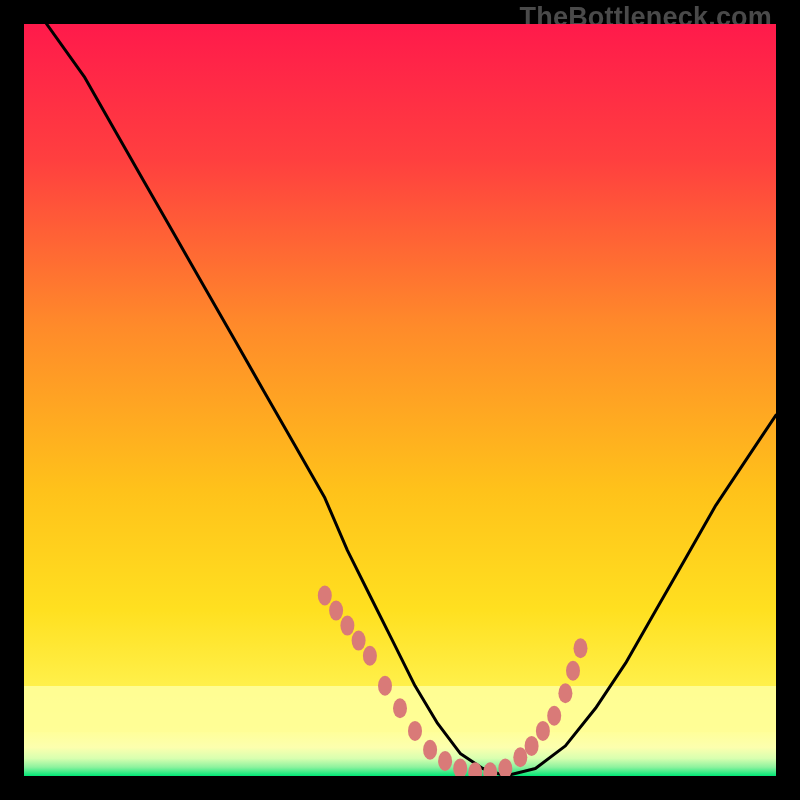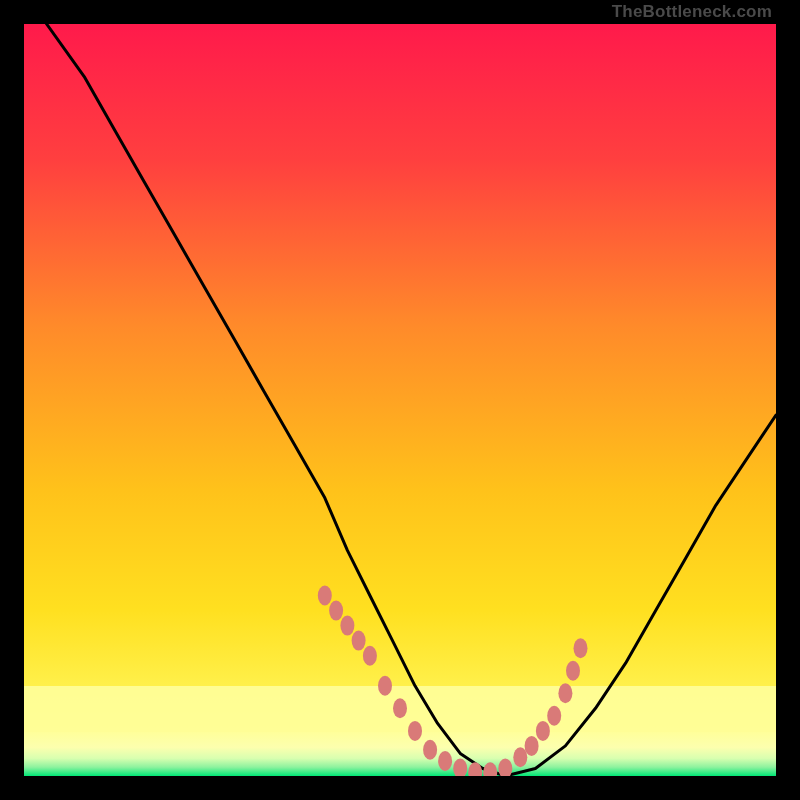--- a/index.html
+++ b/index.html
@@ -24,21 +24,21 @@
     left: 0;
     top: 0;
     width: 752px;
     height: 752px;
   }
   .watermark {
     position: absolute;
     top: 2px;
     right: 28px;
     color: #4a4a4a;
-    font-size: 17px;
+    font-size: 27px;
     font-weight: 600;
     letter-spacing: 0.2px;
     user-select: none;
   }
 </style>
 </head>
 <body>
 
 <div class="watermark">TheBottleneck.com</div>
 

